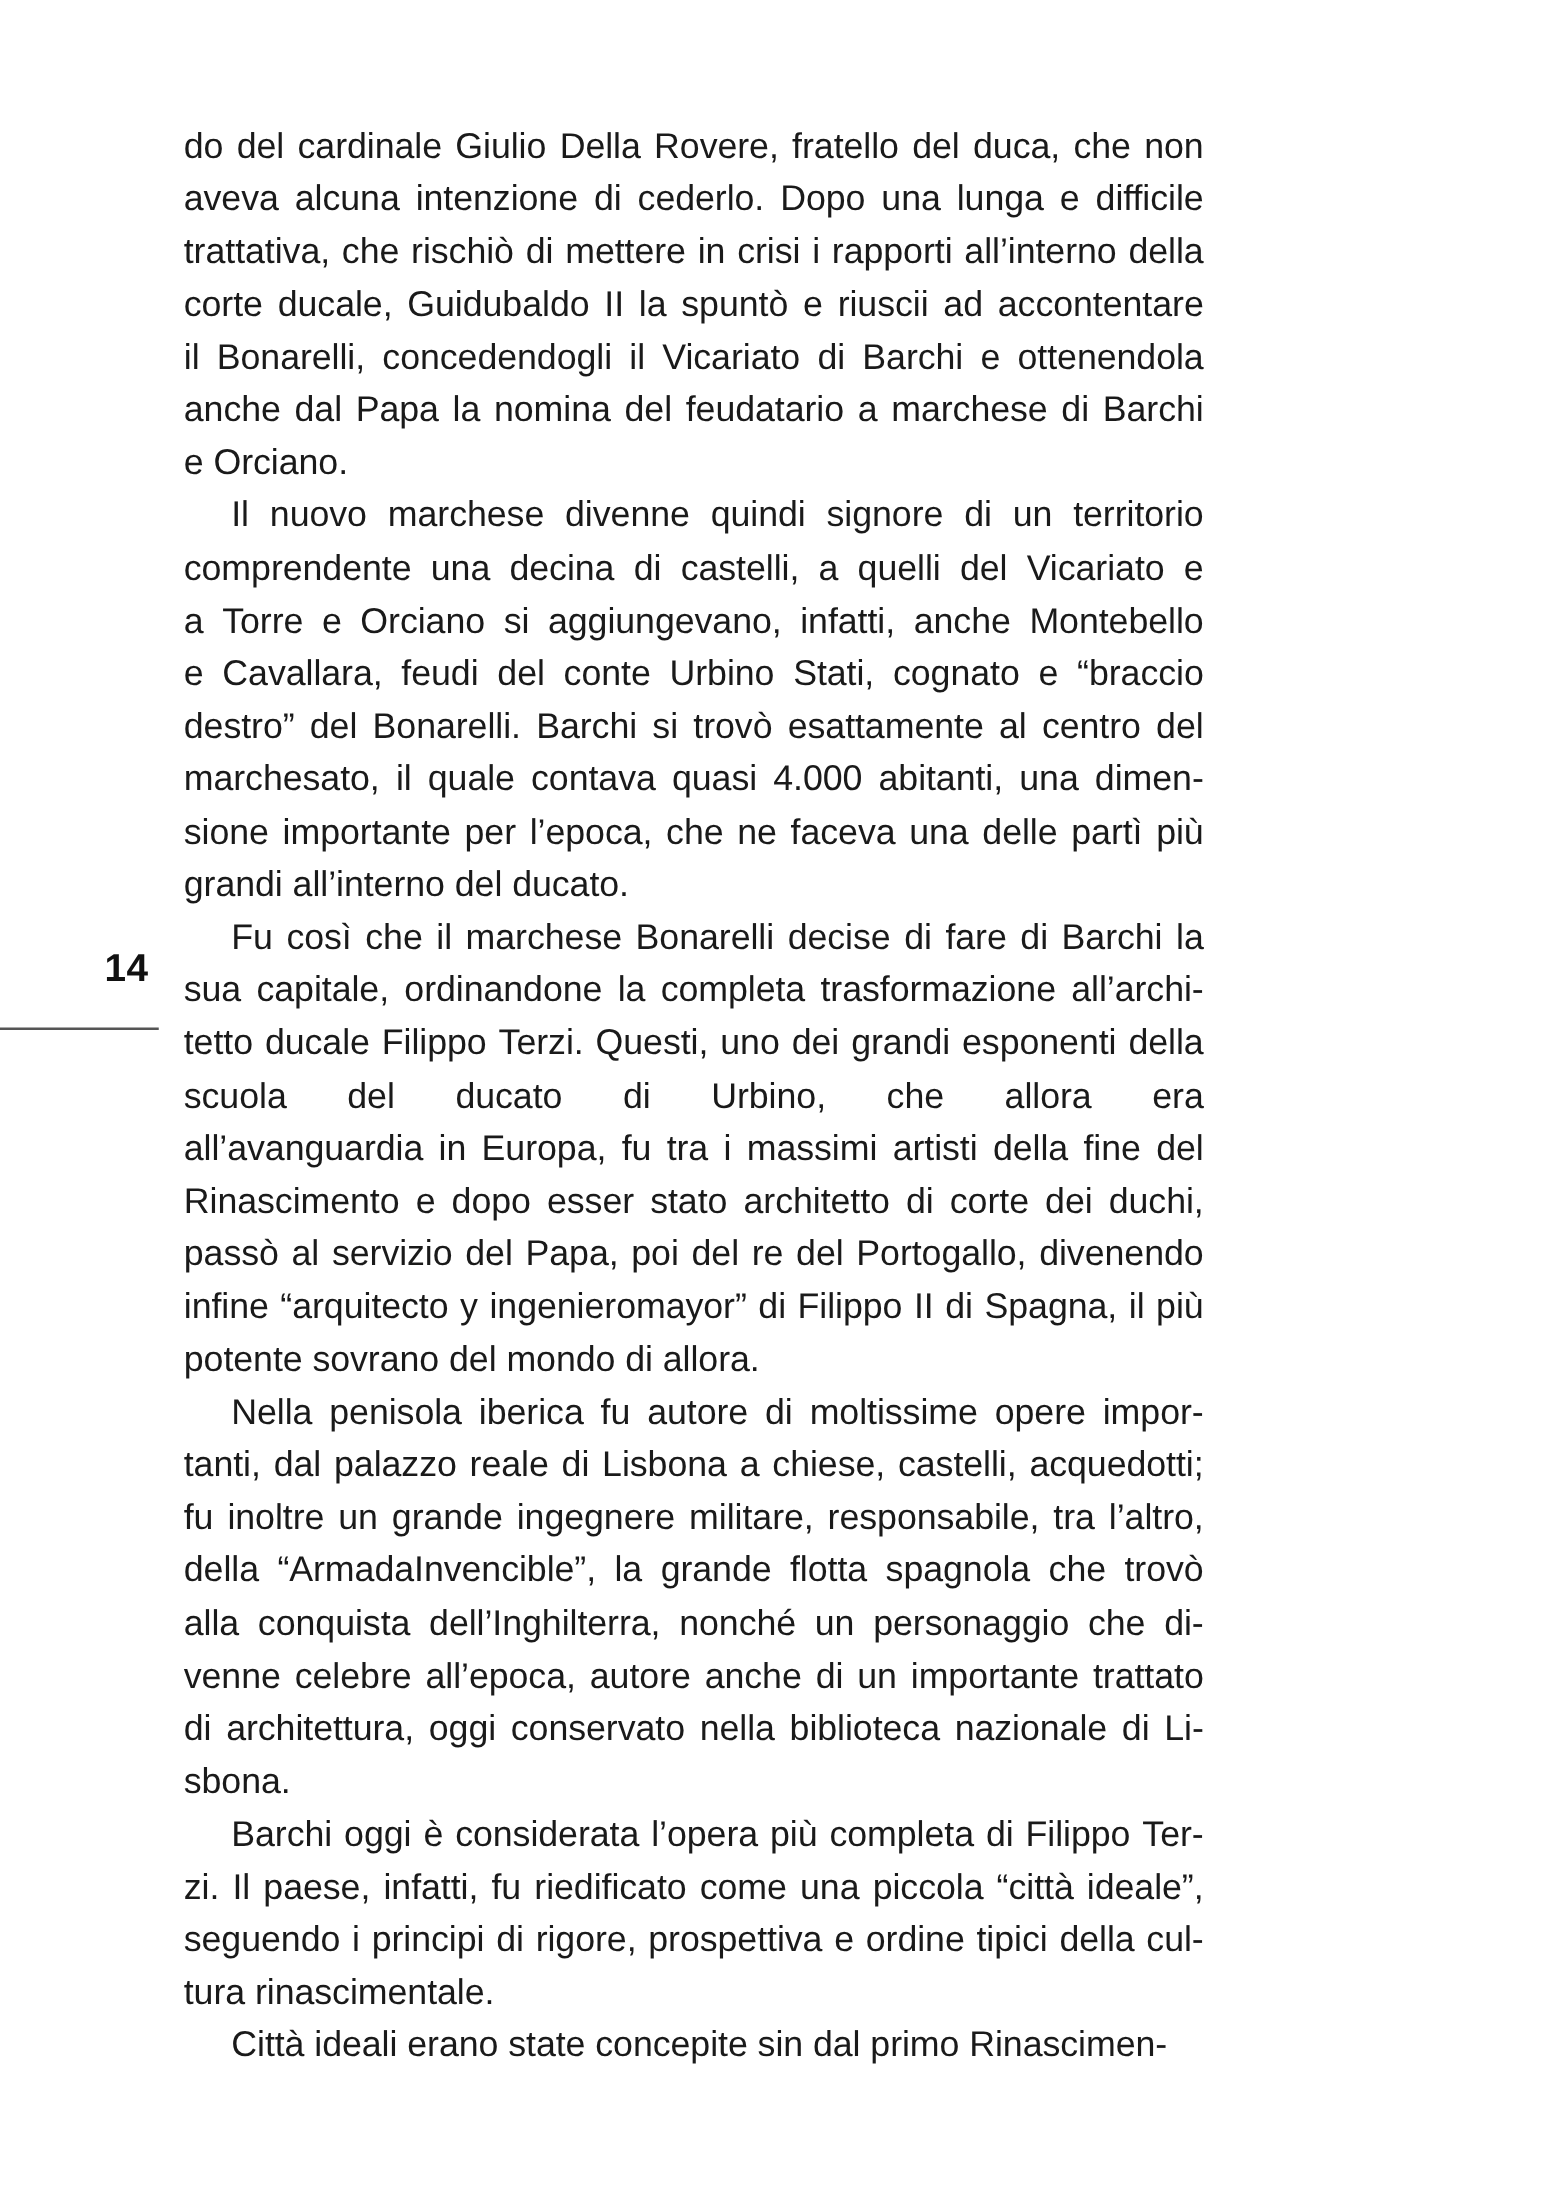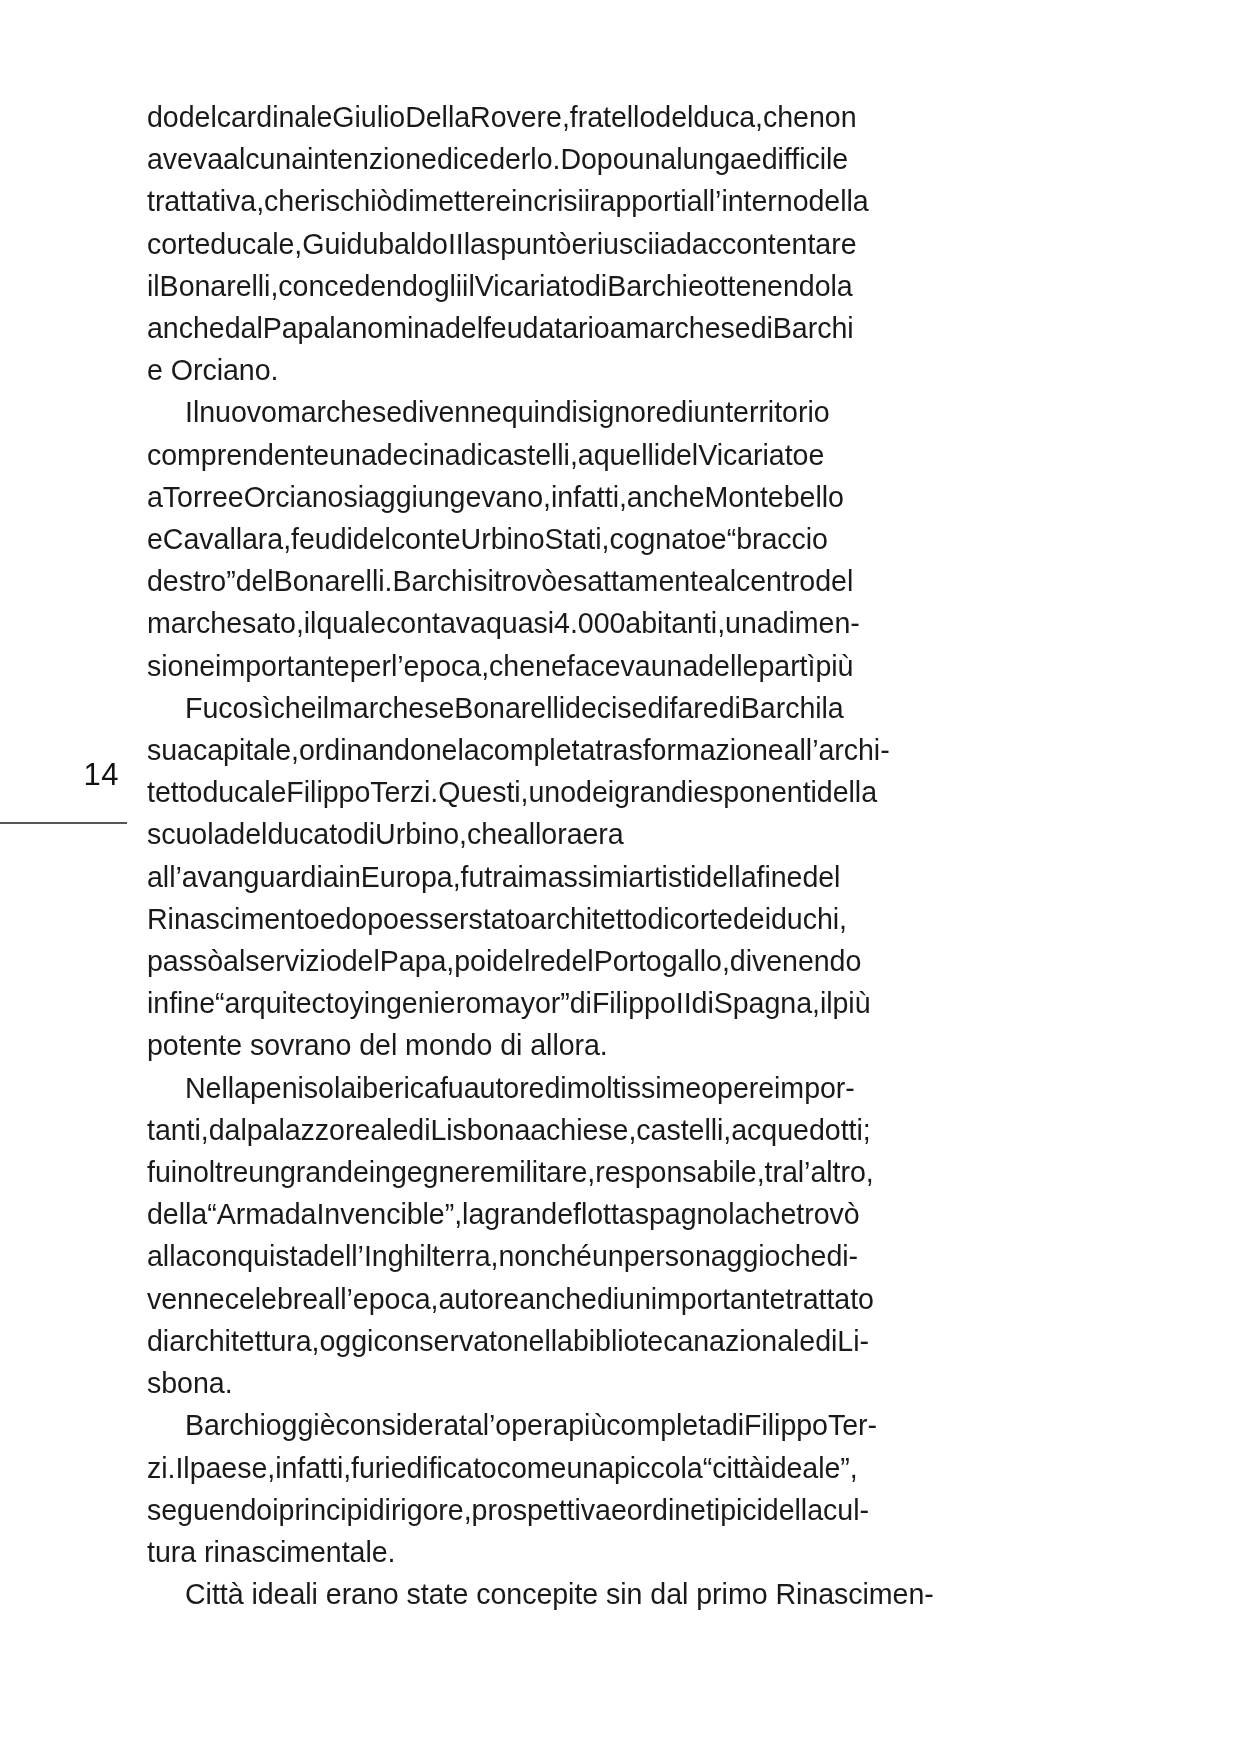--- a/index.html
+++ b/index.html
@@ -30,21 +30,21 @@
     position: absolute;
     left: 0;
     top: 757px;
     width: 127px;
   }
   .folio-number {
     display: block;
     text-align: right;
     padding-right: 8px;
     font-size: 31px;
-    font-weight: 400;
+    font-weight: 700;
     line-height: 36px;
     letter-spacing: 0.5px;
     color: #111111;
   }
   .folio-rule {
     margin-top: 29px;
     width: 127px;
     height: 2px;
     background: #555555;
   }
@@ -68,21 +68,21 @@
     color: #1a1a1a;
     font-weight: 400;
   }
   
   .para > .ln {
     display: block;
     white-space: nowrap;
   }
   .para > .ln.j {
     display: flex;
-    justify-content: flex-start;
+    justify-content: space-between;
   }
   .para > .ln.j > span.w {
     white-space: pre;
   }
   .para > .ln.indent {
     text-indent: 0;
     padding-left: 38px;
   }
   .para > .ln.j.indent {
     padding-left: 38px;
@@ -252,20 +252,21 @@
           <span class="w">per</span>
           <span class="w">l’epoca,</span>
           <span class="w">che</span>
           <span class="w">ne</span>
           <span class="w">faceva</span>
           <span class="w">una</span>
           <span class="w">delle</span>
           <span class="w">partì</span>
           <span class="w">più</span>
         </span>
+        <span class="ln">grandi all’interno del ducato.</span>
       </p>
       <p class="para">
         <span class="ln j indent">
           <span class="w">Fu</span>
           <span class="w">così</span>
           <span class="w">che</span>
           <span class="w">il</span>
           <span class="w">marchese</span>
           <span class="w">Bonarelli</span>
           <span class="w">decise</span>

